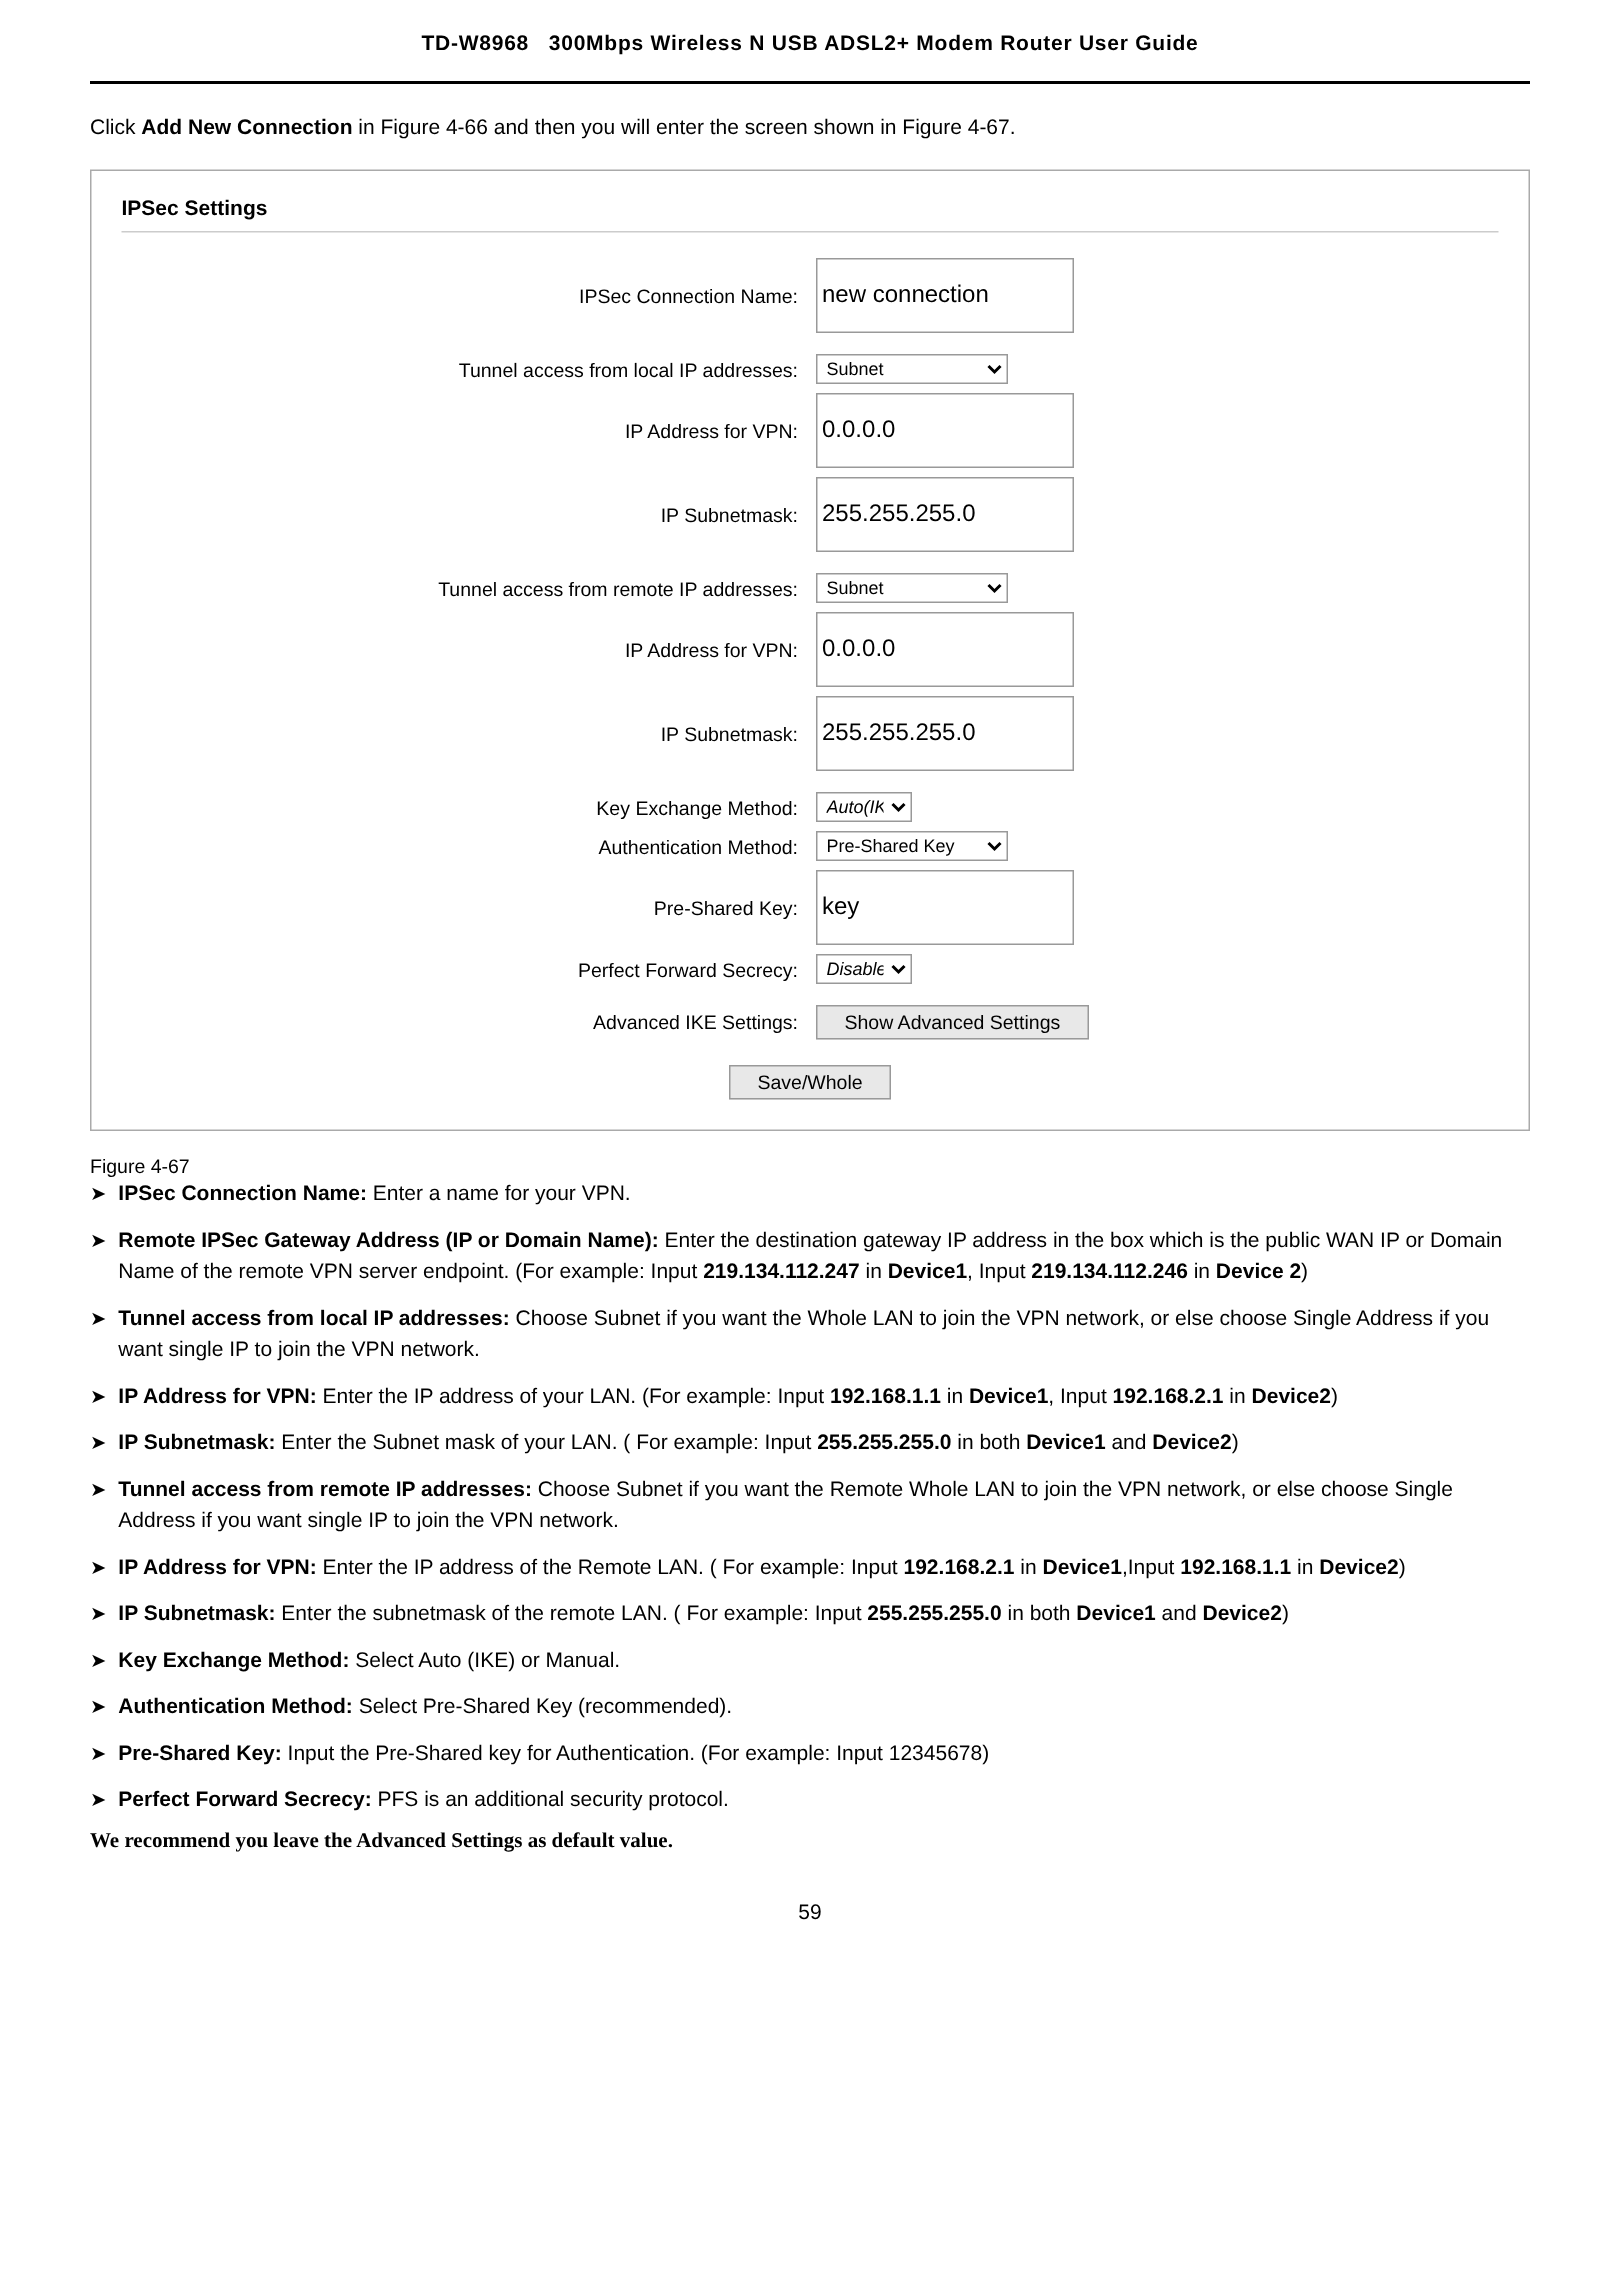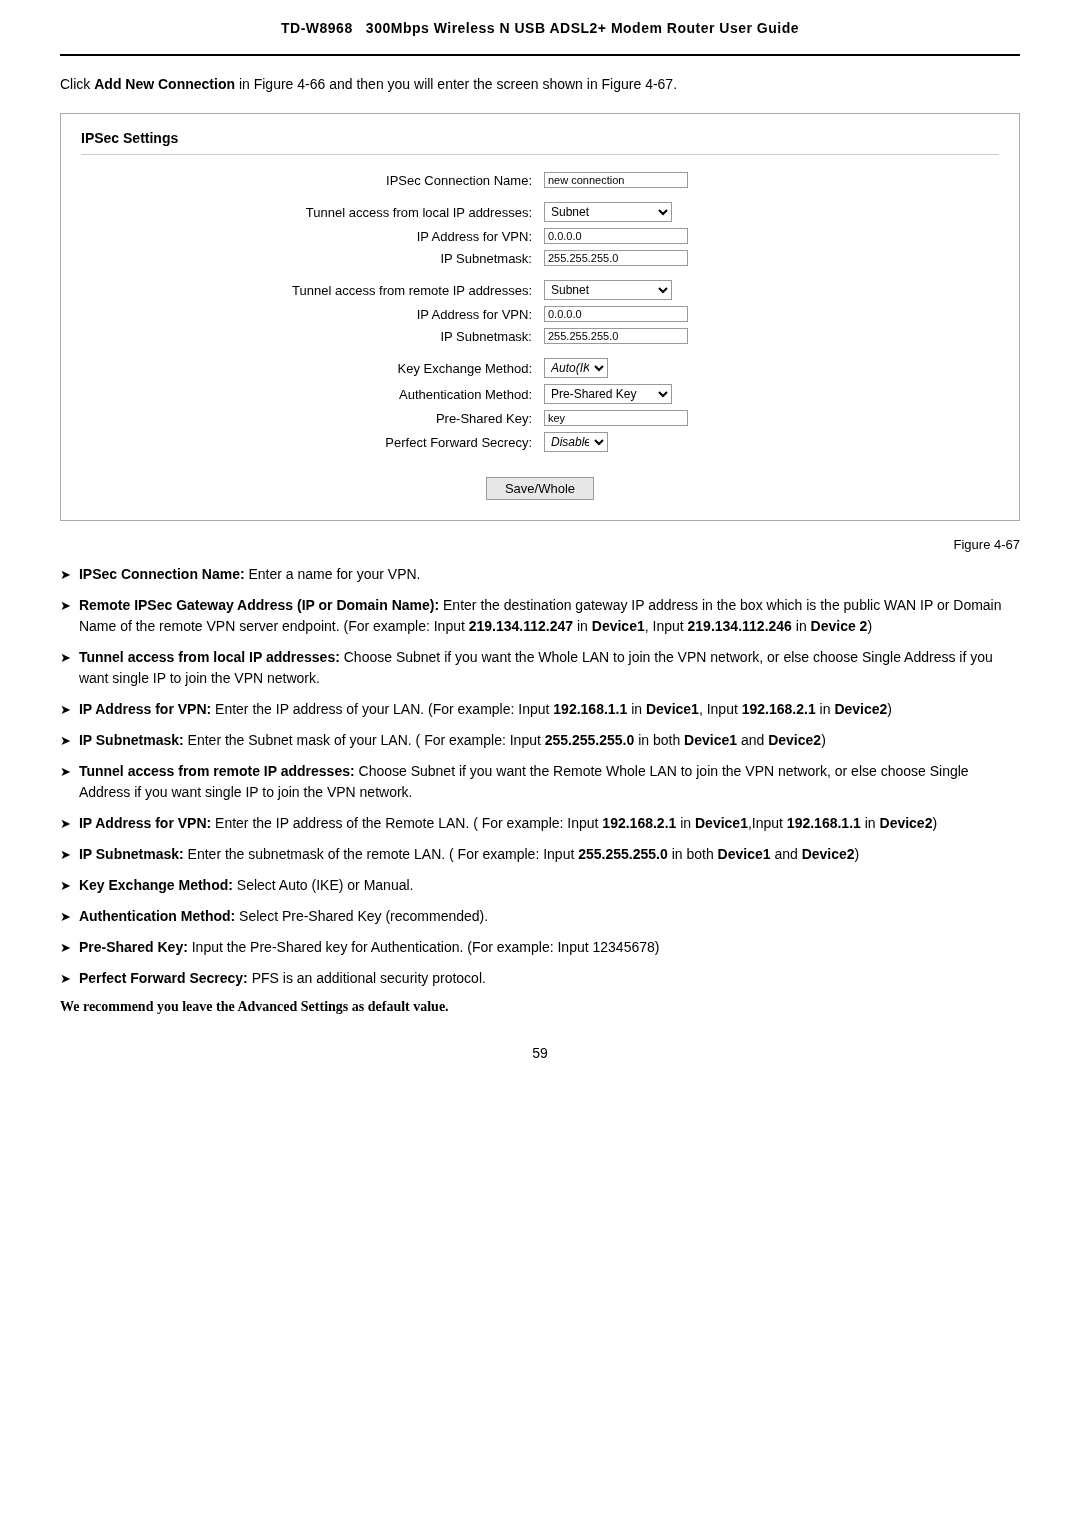--- a/index.html
+++ b/index.html
@@ -55,23 +55,23 @@
       text-align: right;
       width: 50%;
       padding-right: 8px;
       color: #000;
     }
     .form-table .value-cell {
       width: 50%;
     }
     .form-table input[type="text"] {
       border: 1px solid #999;
-      padding: 1px 3px;
-      font-size: 11px;
-      width: 144px;
+      padding: 15px 3px;
+      font-size: 16px;
+      width: 172px;
       background: #fff;
     }
     .form-table select {
       border: 1px solid #999;
       font-size: 12px;
       padding: 1px 2px;
       background: #fff;
       width: 128px;
     }
     .form-table select.narrow {
@@ -86,23 +86,23 @@
       padding-top: 14px;
     }
     .save-btn {
       border: 1px solid #999;
       background: #e8e8e8;
       padding: 3px 18px;
       font-size: 13px;
       cursor: pointer;
     }
     .figure-label {
-      text-align: right;
+      text-align: left;
       font-size: 13px;
-      margin-bottom: 12px;
+      margin-bottom: 0;
     }
 
     
     .bullet-list {
       list-style: none;
       padding: 0;
       margin: 0;
     }
     .bullet-list li {
       display: flex;
@@ -255,20 +255,26 @@
             <option>Disable</option>
             <option>Enable</option>
           </select>
         </td>
       </tr>
 
       <tr class="spacer-row">
           <td colspan="2"></td>
         </tr>
 
+      <tr>
+        <td class="label-cell">Advanced IKE Settings:</td>
+        <td class="value-cell">
+          <button class="save-btn">Show Advanced Settings</button>
+        </td>
+      </tr>
     </tbody>
   </table>
 
   <div class="save-row">
     <button class="save-btn">Save/Whole</button>
   </div>
 </div>
 
 <div class="figure-label">Figure 4-67</div>
 

